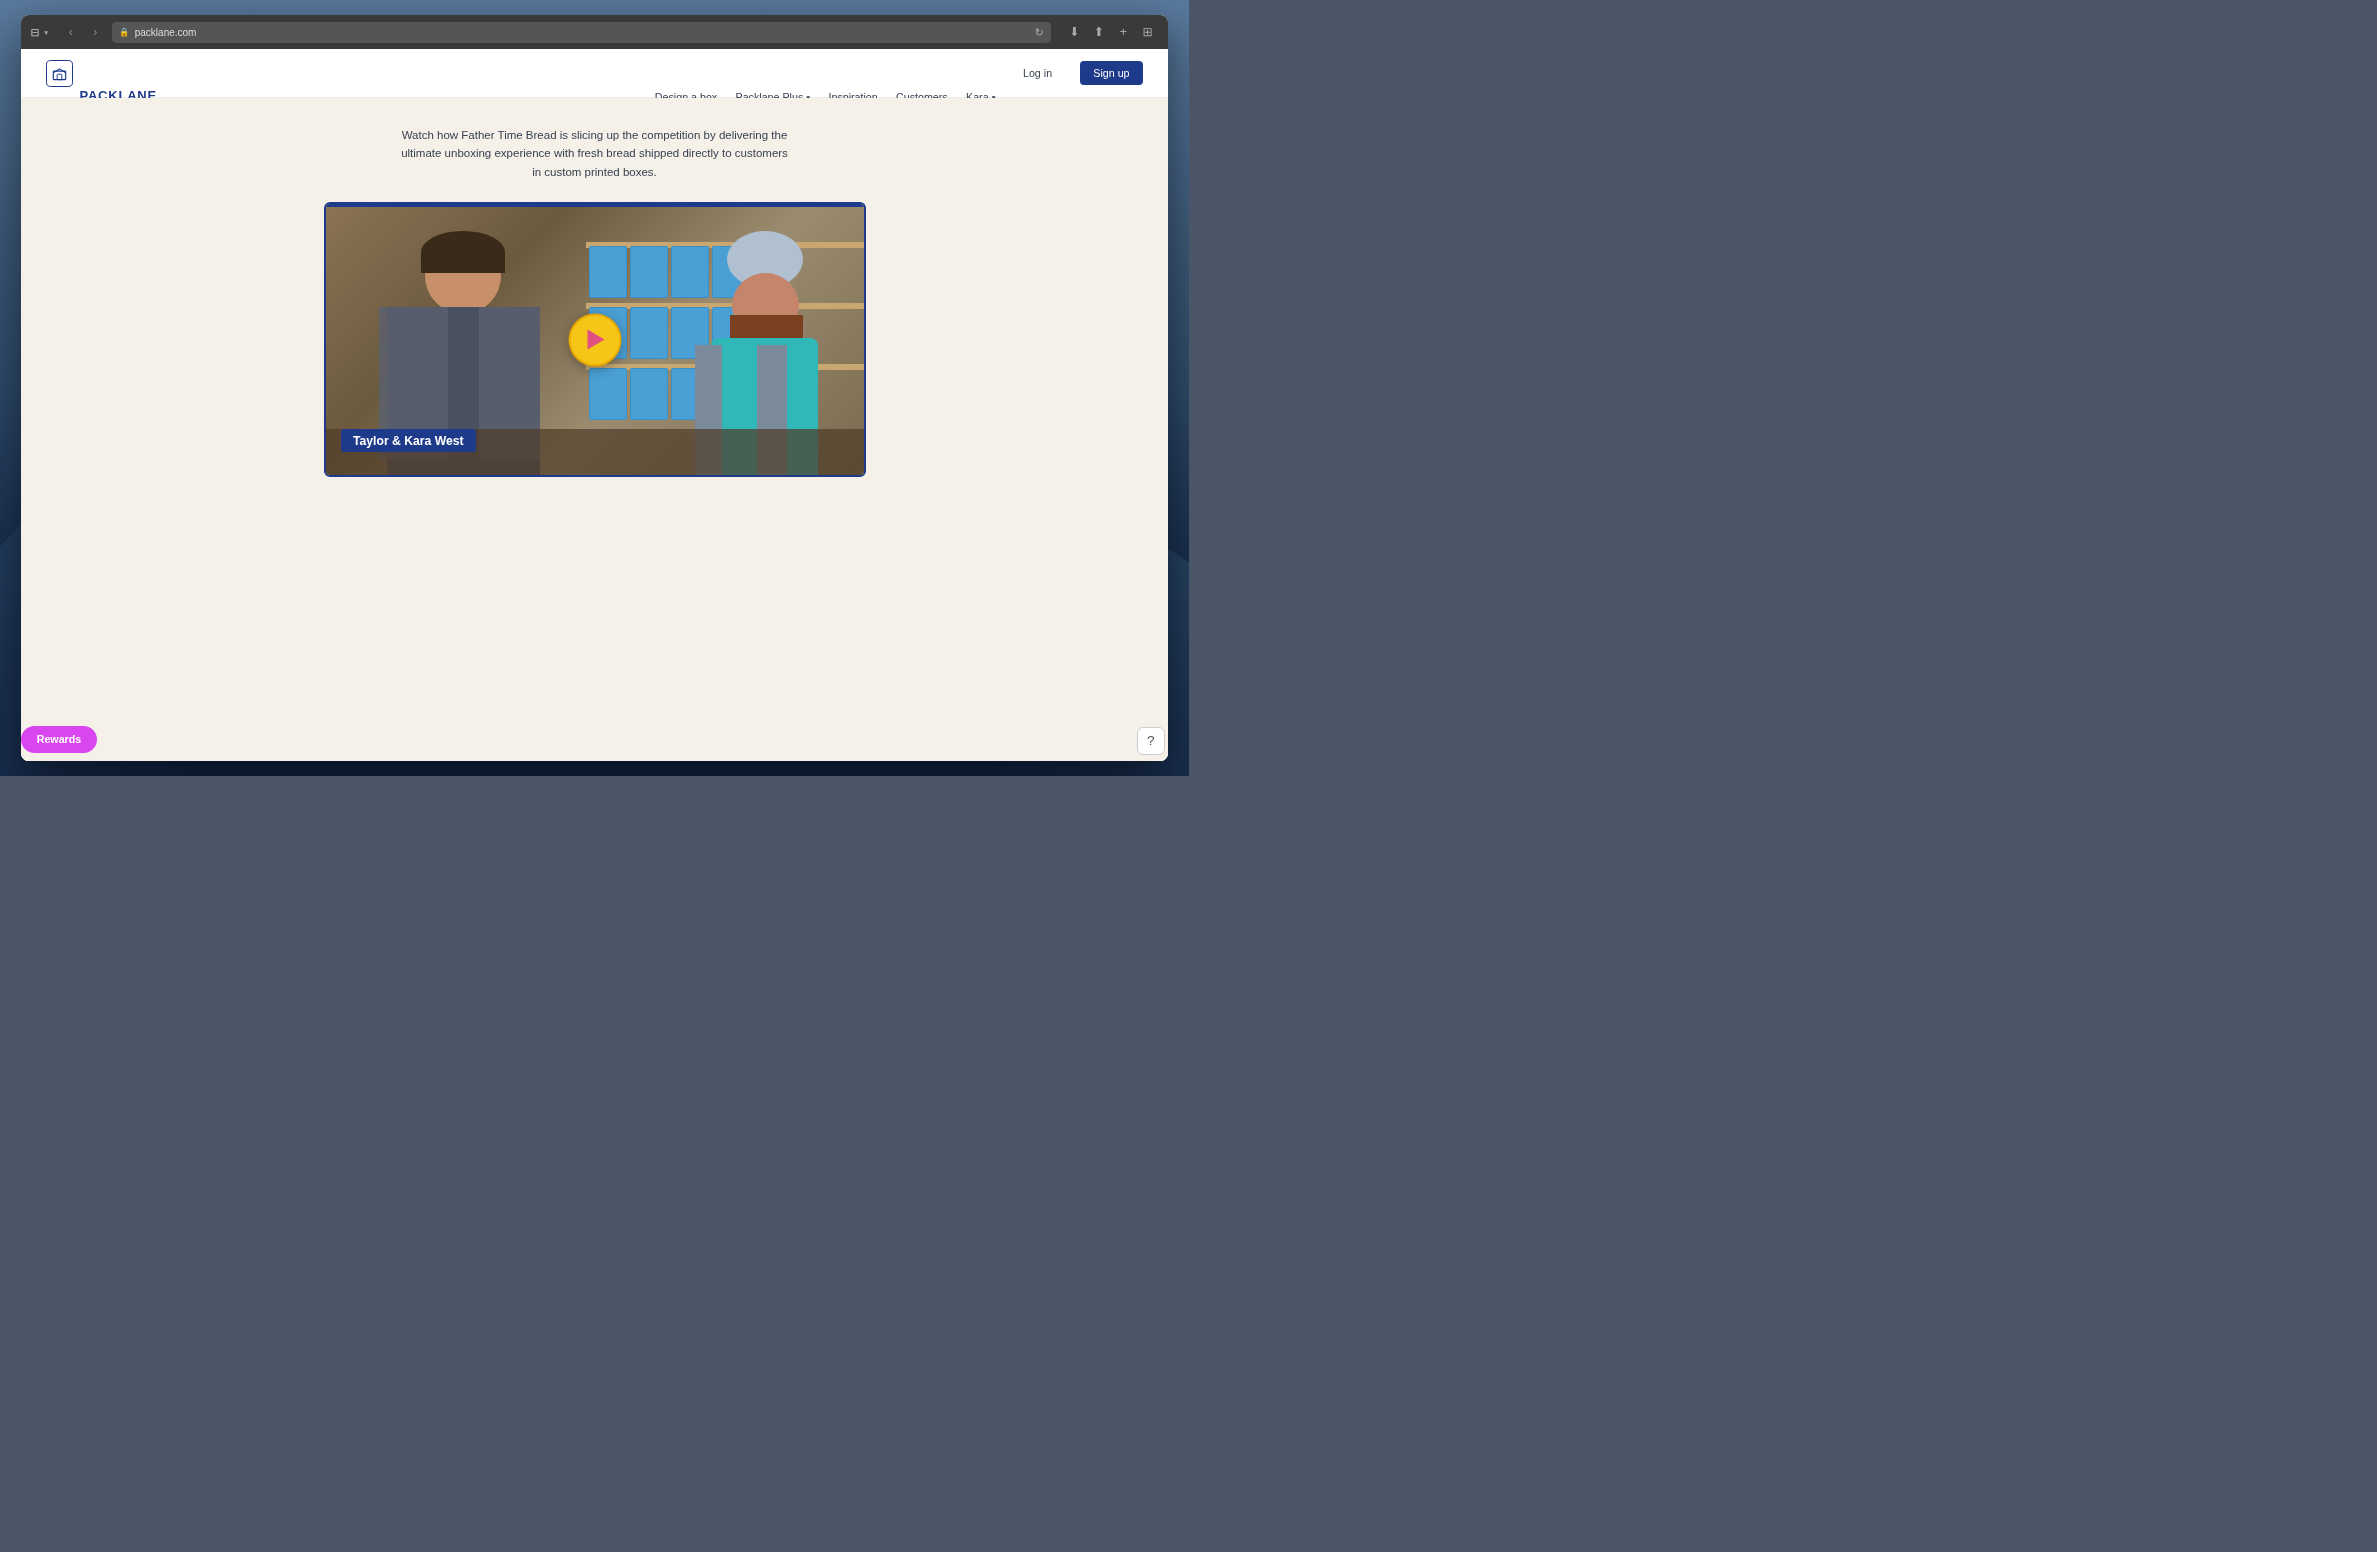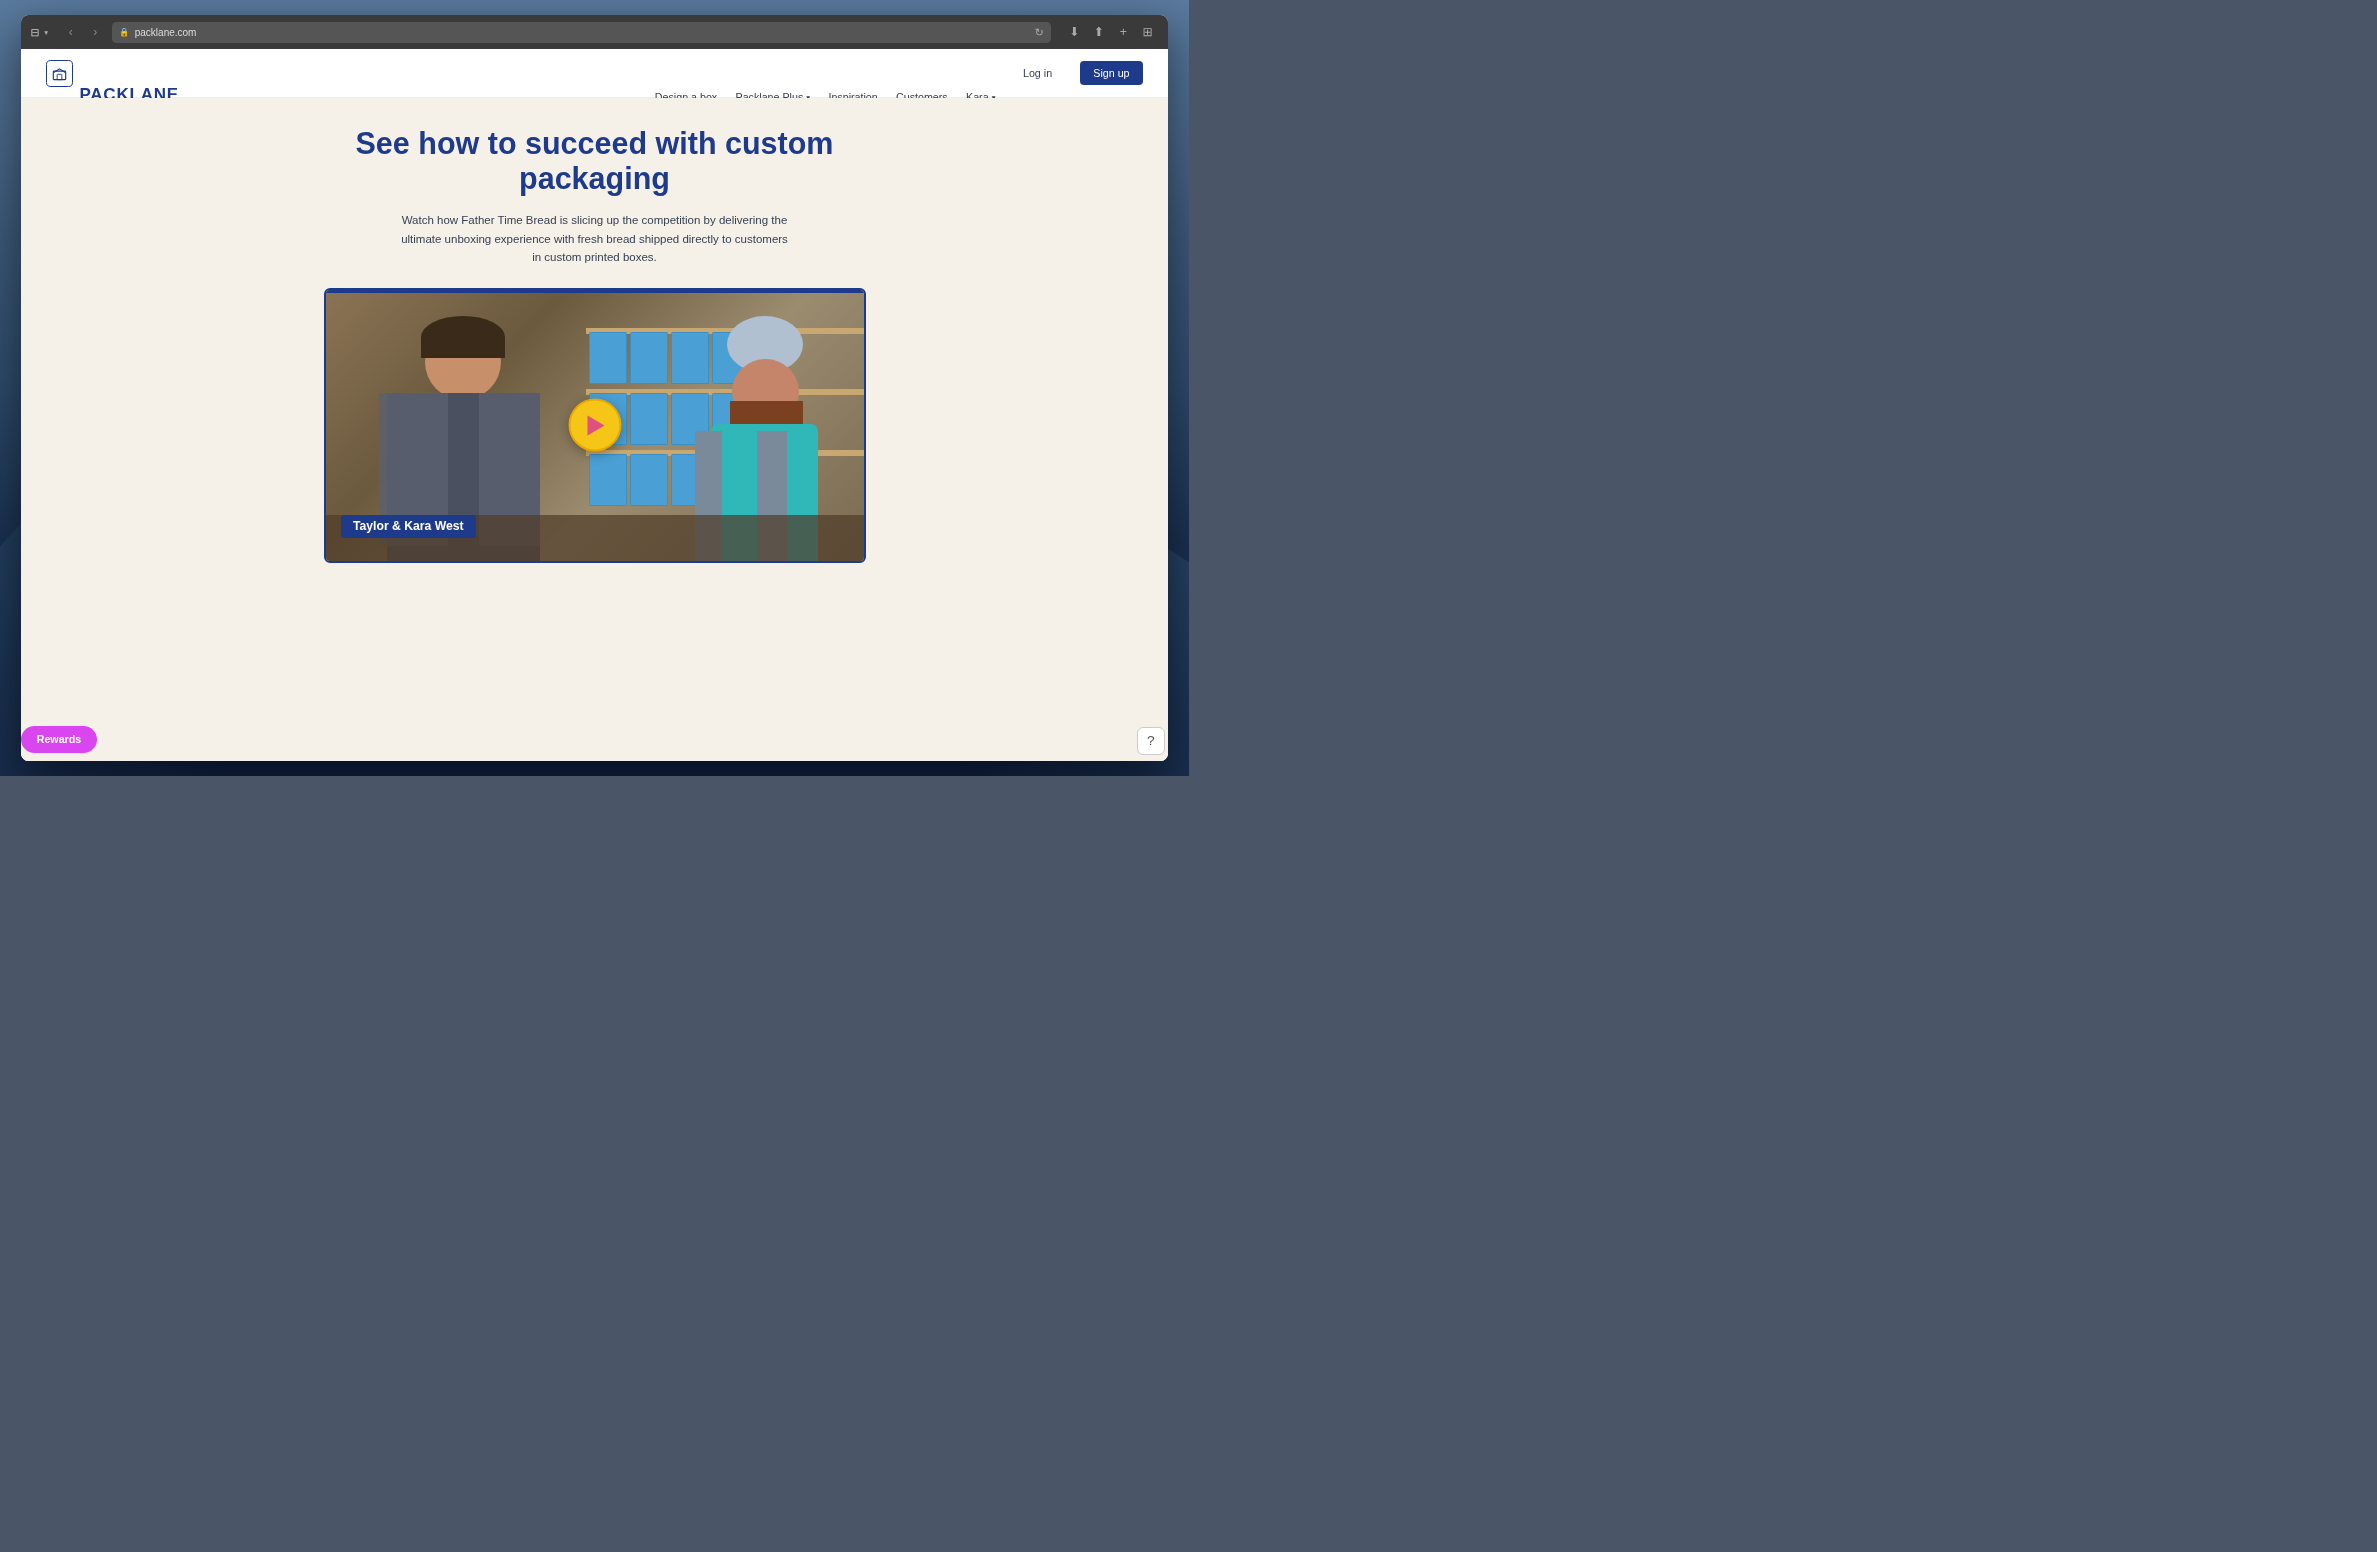--- a/index.html
+++ b/index.html
@@ -167,21 +167,21 @@
       width: 27.5px;
       height: 27.5px;
       border: 1.5px solid #1e3a8a;
       border-radius: 4.6px;
       display: flex;
       align-items: center;
       justify-content: center;
     }
 
     .nav-logo-text {
-      font-size: 17px;
+      font-size: 13px;
       font-weight: 800;
       color: #1e3a8a;
       letter-spacing: 0.8px;
       text-transform: uppercase;
       margin-top: 44px;
     }
 
     .nav-links {
       display: flex;
       align-items: center;
@@ -433,21 +433,20 @@
         <a class="nav-link">
           <span>Kara</span>
           <span class="chevron-icon">▾</span>
         </a>
         <button class="nav-btn-login">Log in</button>
         <button class="nav-btn-signup">Sign up</button>
       </div>
     </nav>
 
     <div class="main-content">
-      <h1 class="page-title">See how to succeed with custom packaging</h1>
       <p class="page-subtitle">Watch how Father Time Bread is slicing up the competition by delivering the ultimate unboxing experience with fresh bread shipped directly to customers in custom printed boxes.</p>
 
       <div class="video-container">
         <div class="video-bg">
 
           <div class="shelf shelf-1"></div>
           <div class="shelf shelf-2"></div>
           <div class="shelf shelf-3"></div>
 
           <div class="box-row box-row-1">

